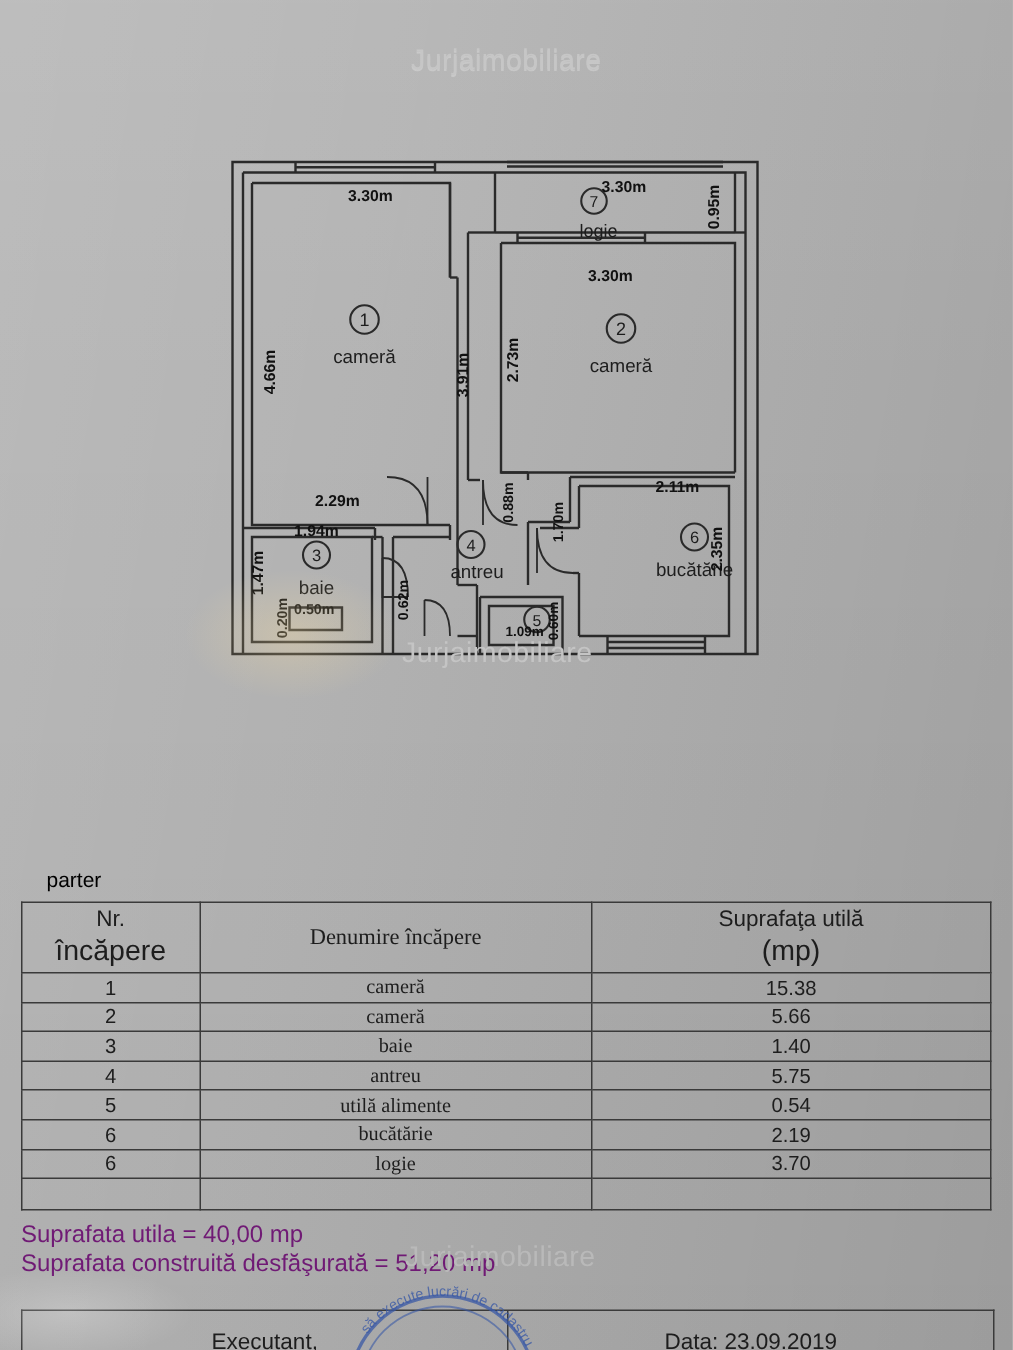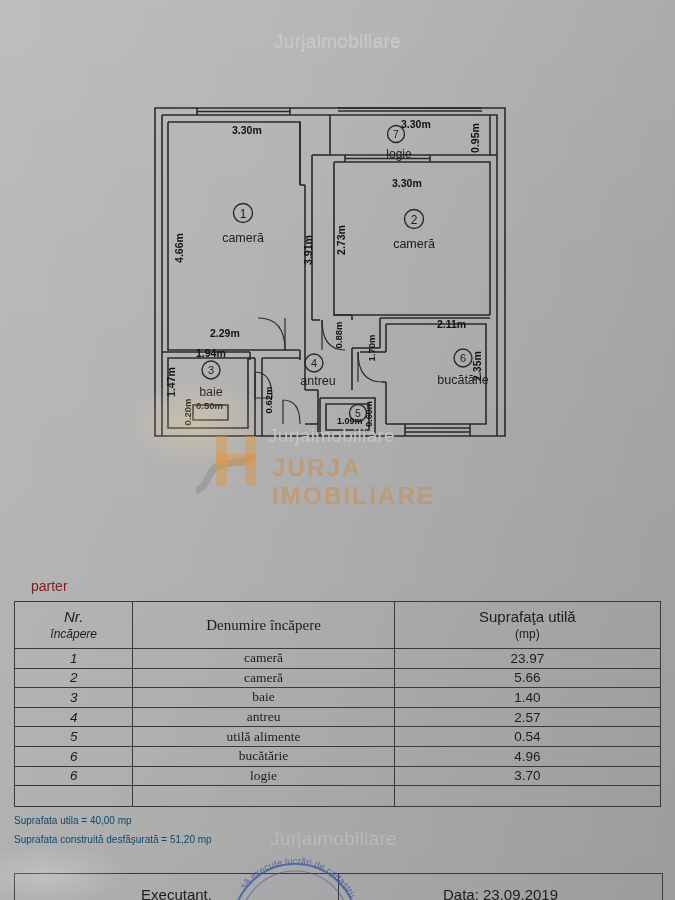--- a/index.html
+++ b/index.html
@@ -55,21 +55,21 @@
     color:rgba(130,130,130,.40);
   }
 
   
   #plan{position:absolute;left:0;top:0;width:675px;height:560px;}
   #plan svg{display:block;}
 
   
   .parter{
     position:absolute;left:31px;top:578px;
-    font-size:14px;color:#7f1d1d;
+    font-size:14px;color:#000000;
   }
 
   
   table.rooms{
     position:absolute;left:14px;top:601px;
     width:647px;border-collapse:collapse;
     background:transparent;
   }
   table.rooms th,table.rooms td{
     border:1px solid #3a3a3a;
@@ -78,30 +78,30 @@
     font-size:13.5px;
     padding:0;
   }
   table.rooms th{
     font-weight:normal;
     font-size:15px;
     height:46px;
     line-height:1.25;
   }
   table.rooms td{height:18.6px;}
-  .col-nr{width:118px;font-style:italic;}
+  .col-nr{width:118px;}
   .col-name{width:262px;font-family:Liberation Serif, serif;}
   .col-area{width:267px;}
-  .sub{font-size:12px;display:block;}
+  .sub{font-size:19px;display:block;}
   tr.empty td{height:20px;}
 
   
   .sum{
     position:absolute;left:14px;
-    font-size:10px;color:#0c4a6e;white-space:nowrap;
+    font-size:16px;color:#701a75;white-space:nowrap;
   }
   .sum1{top:815px;}
   .sum2{top:834px;}
 
   
   .sigtable{
     position:absolute;left:14px;top:873px;width:647px;height:40px;
     border:1px solid #3a3a3a;border-bottom:none;
     display:flex;
   }
@@ -285,31 +285,20 @@
         <text x="0" y="0" transform="translate(372,414) rotate(-90)" text-anchor="middle" font-size="9">0.60m</text>
 
         <text x="437" y="328">2.11m</text>
         <text x="0" y="0" transform="translate(481,366) rotate(-90)" text-anchor="middle">2.35m</text>
       </g>
     </svg>
   </div>
 
   <div class="glare"></div>
 
-  <div class="wm-logo">
-    <svg class="wm-swoosh" viewBox="0 0 78 44" xmlns="http://www.w3.org/2000/svg">
-      <path d="M2,40 C14,34 10,22 22,16 C34,10 44,16 56,8" stroke="currentColor" stroke-width="7" fill="none" stroke-linecap="round"></path>
-    </svg>
-    <div class="mark">
-      <div class="bar" style="left:4px;top:4px;width:11px;height:50px;"></div>
-      <div class="bar" style="left:33px;top:4px;width:11px;height:50px;"></div>
-      <div class="bar" style="left:4px;top:22px;width:40px;height:11px;"></div>
-    </div>
-    <div class="txt">JURJA IMOBILIARE</div>
-  </div>
   <div class="wm-mid">Jurjaimobiliare</div>
 
   <div class="parter">parter</div>
 
   <table class="rooms">
     <thead>
       <tr>
         <th class="col-nr">
           <span>Nr.</span>
           <span class="sub">încăpere</span>
@@ -318,46 +307,46 @@
         <th class="col-area">
           <span>Suprafaţa utilă</span>
           <span class="sub">(mp)</span>
         </th>
       </tr>
     </thead>
     <tbody id="rows-body">
         <tr>
           <td class="col-nr">1</td>
           <td class="col-name">cameră</td>
-          <td class="col-area">23.97</td>
+          <td class="col-area">15.38</td>
         </tr>
         <tr>
           <td class="col-nr">2</td>
           <td class="col-name">cameră</td>
           <td class="col-area">5.66</td>
         </tr>
         <tr>
           <td class="col-nr">3</td>
           <td class="col-name">baie</td>
           <td class="col-area">1.40</td>
         </tr>
         <tr>
           <td class="col-nr">4</td>
           <td class="col-name">antreu</td>
-          <td class="col-area">2.57</td>
+          <td class="col-area">5.75</td>
         </tr>
         <tr>
           <td class="col-nr">5</td>
           <td class="col-name">utilă alimente</td>
           <td class="col-area">0.54</td>
         </tr>
         <tr>
           <td class="col-nr">6</td>
           <td class="col-name">bucătărie</td>
-          <td class="col-area">4.96</td>
+          <td class="col-area">2.19</td>
         </tr>
         <tr>
           <td class="col-nr">6</td>
           <td class="col-name">logie</td>
           <td class="col-area">3.70</td>
         </tr>
         <tr class="empty">
           <td class="col-nr">&nbsp;</td>
           <td class="col-name">&nbsp;</td>
           <td class="col-area">&nbsp;</td>

